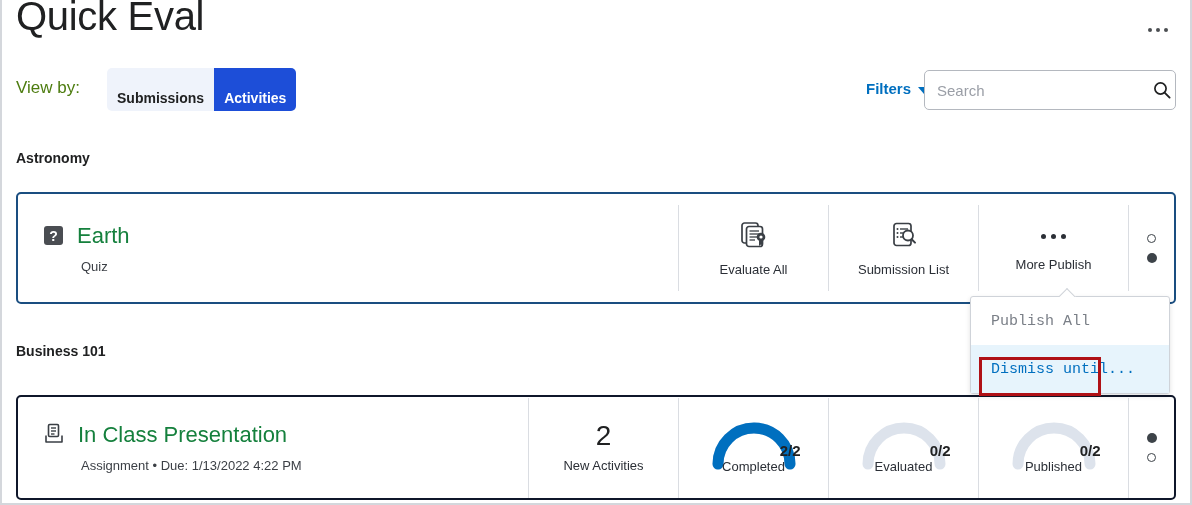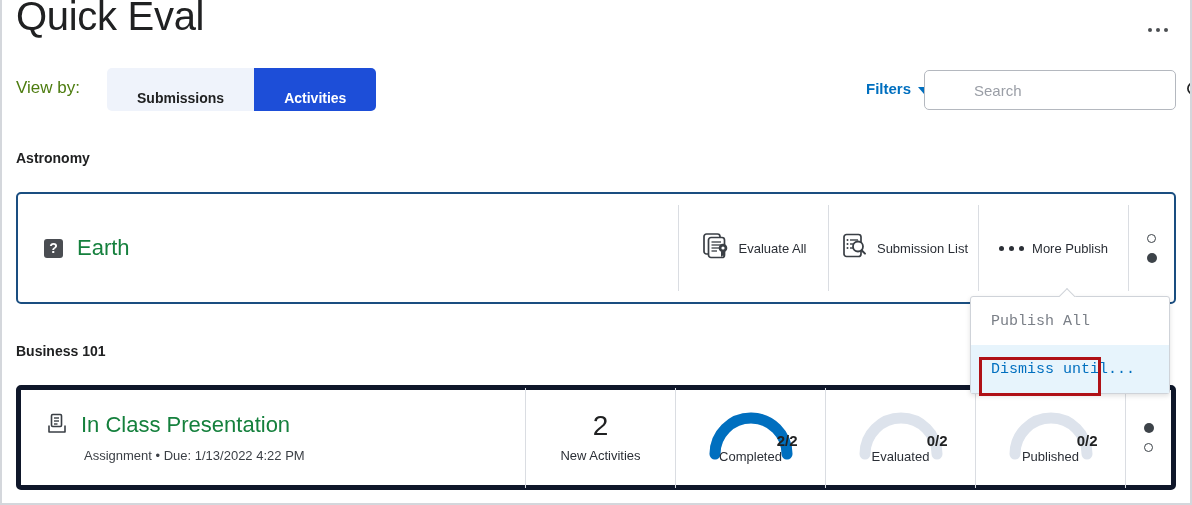--- a/index.html
+++ b/index.html
@@ -54,21 +54,21 @@
     display: flex;
     border-radius: 5px;
     overflow: hidden;
     height: 43px;
   }
   .toggle-btn {
     border: none;
     font-family: "Liberation Sans", sans-serif;
     font-size: 14px;
     font-weight: bold;
-    padding: 0 30px;
+    padding: 0 10px;
     cursor: pointer;
     height: 60px;
     line-height: 43px;
   }
   .toggle-btn.inactive {
     background: #eff3fb;
     color: #202122;
   }
   .toggle-btn.active {
     background: #1d4ed8;
@@ -92,21 +92,21 @@
     margin-top: 3px;
   }
 
   .search-box {
     position: absolute;
     right: 14px; top: 70px;
     width: 252px; height: 40px;
     border: 1px solid #b4b8bf;
     border-radius: 5px;
     background: #fff;
-    display: flex; align-items: center; padding-left: 37px;
+    display: flex; align-items: center;
   }
   .search-input {
     border: none; outline: none;
     background: transparent;
     font-family: "Liberation Sans", sans-serif;
     font-size: 15px;
     color: #202122;
     padding: 0 12px;
     flex: 1;
     height: 100%;
@@ -129,21 +129,21 @@
   .card {
     position: absolute;
     left: 14px;
     width: 1160px;
     background: #fff;
     border-radius: 5px;
     display: flex;
     align-items: stretch;
   }
   .card.focused { border: 2px solid #1a4e80; }
-  .card.plain   { border: 5px solid #0f172a; }
+  .card.plain   { border: 2px solid #0f172a; margin-top: 10px; }
 
   .card-left {
     flex: 1;
     padding: 18px 0 18px 26px;
     display: flex; flex-direction: column; justify-content: center;
   }
   .item-title-row { display: flex; align-items: center; gap: 14px; }
   .item-title {
     font-size: 22px; color: #15803d;
   }
@@ -165,21 +165,21 @@
   }
 
   
   .actions {
     display: flex;
     align-items: center;
   }
   .action {
     width: 150px;
     height: 86px;
-    display: flex; flex-direction: row;
+    display: flex; flex-direction: column;
     align-items: center; justify-content: center;
     gap: 8px;
     border-left: 1px solid #dadde2;
     cursor: pointer;
     position: relative;
   }
   .action-label {
     font-size: 13px; color: #2b2f36;
   }
   .dots-col {
@@ -310,20 +310,21 @@
   </div>
 
   <div class="section-title" style="top:150px">Astronomy</div>
 
   <div class="card focused" style="top:192px; height:112px">
     <div class="card-left">
       <div class="item-title-row">
         <span class="quiz-icon">?</span>
         <span class="item-title">Earth</span>
       </div>
+      <div class="item-sub">Quiz</div>
     </div>
 
     <div class="actions">
 
       <div class="action">
         <span>
           <svg width="30" height="30" viewBox="0 0 30 30">
             <rect x="3" y="3" width="16" height="20" rx="2.5" fill="none" stroke="#3a3f45" stroke-width="1.7"></rect>
             <rect x="7.5" y="6.5" width="16" height="20" rx="2.5" fill="#fff" stroke="#3a3f45" stroke-width="1.7"></rect>
             <line x1="10.5" y1="11" x2="20" y2="11" stroke="#3a3f45" stroke-width="1.3"></line>

